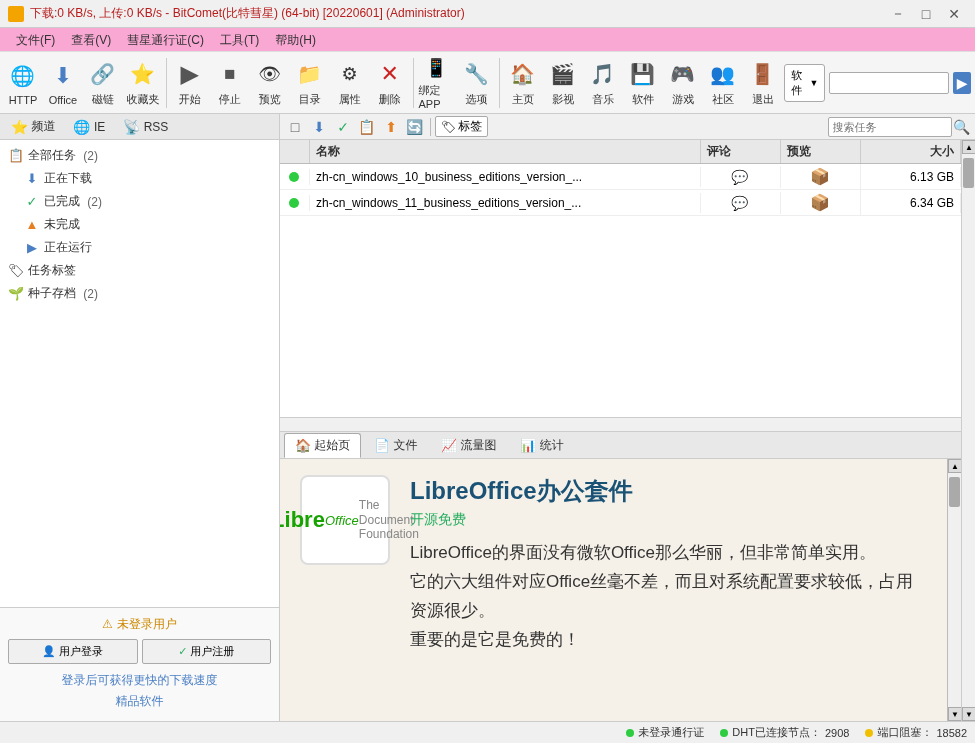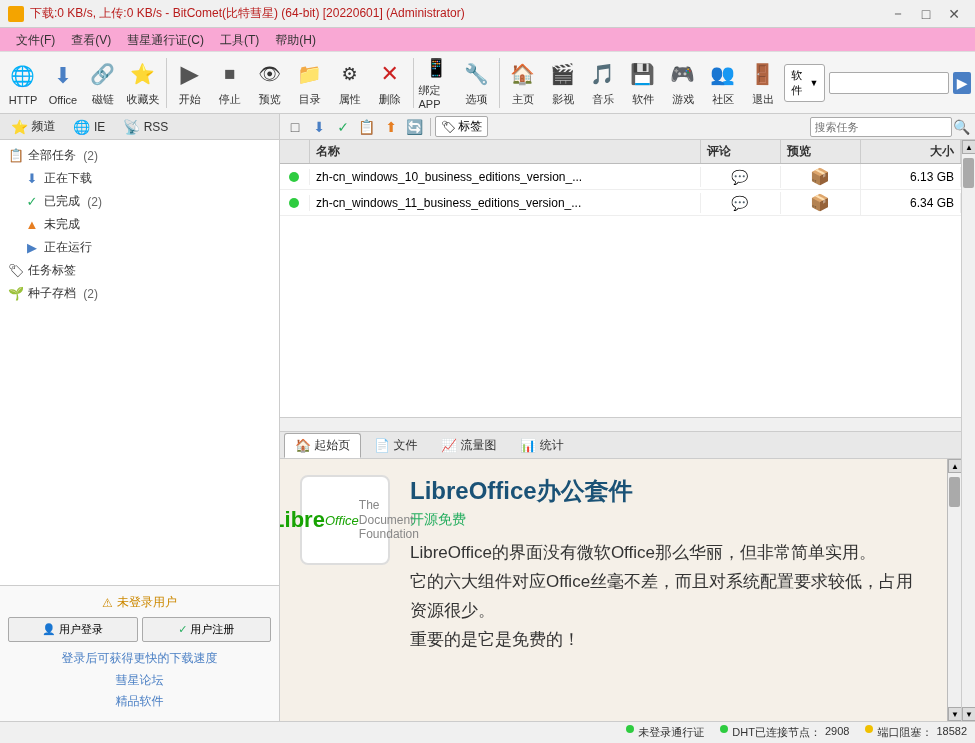--- a/index.html
+++ b/index.html
@@ -299,21 +299,21 @@
       cursor: pointer;
       font-size: 12px;
     }
     .search-task {
       margin-left: auto;
       display: flex;
       align-items: center;
       gap: 2px;
     }
     .search-task input {
-      width: 142px;
+      width: 124px;
       height: 20px;
       border: 1px solid #aaa;
       border-radius: 2px;
       padding: 1px 4px;
       font-size: 11px;
     }
     .search-task-icon {
       font-size: 14px;
       color: #555;
       cursor: pointer;
@@ -451,20 +451,21 @@
       display: flex;
       align-items: center;
       padding: 2px 8px;
       height: 22px;
       gap: 16px;
       font-size: 11px;
       color: #333;
     }
     .status-item {
       display: flex;
+      align-items: center;
       gap: 4px;
     }
     .status-dot-small {
       width: 8px;
       height: 8px;
       border-radius: 50%;
     }
     .status-dot-small.green { background: #2ecc40; }
     .status-dot-small.yellow { background: #f0c000; }
     .status-bar-left { margin-right: auto; }
@@ -732,21 +733,20 @@
         <button>
           <span>👤</span>
           <span>用户登录</span>
         </button>
         <button>
           <span style="color:#27ae60;">✓</span>
           <span>用户注册</span>
         </button>
       </div>
       <span class="sidebar-bottom-link">登录后可获得更快的下载速度</span>
-      <span class="sidebar-bottom-link">彗星论坛</span>
       <span class="sidebar-bottom-link">精品软件</span>
     </div>
   </div>
 
   <div class="right-panel">
 
     <div class="task-toolbar">
       <button class="task-toolbar-btn">□</button>
       <button class="task-toolbar-btn" style="color:#4a7fc4;">⬇</button>
       <button class="task-toolbar-btn" style="color:#27ae60;">✓</button>

